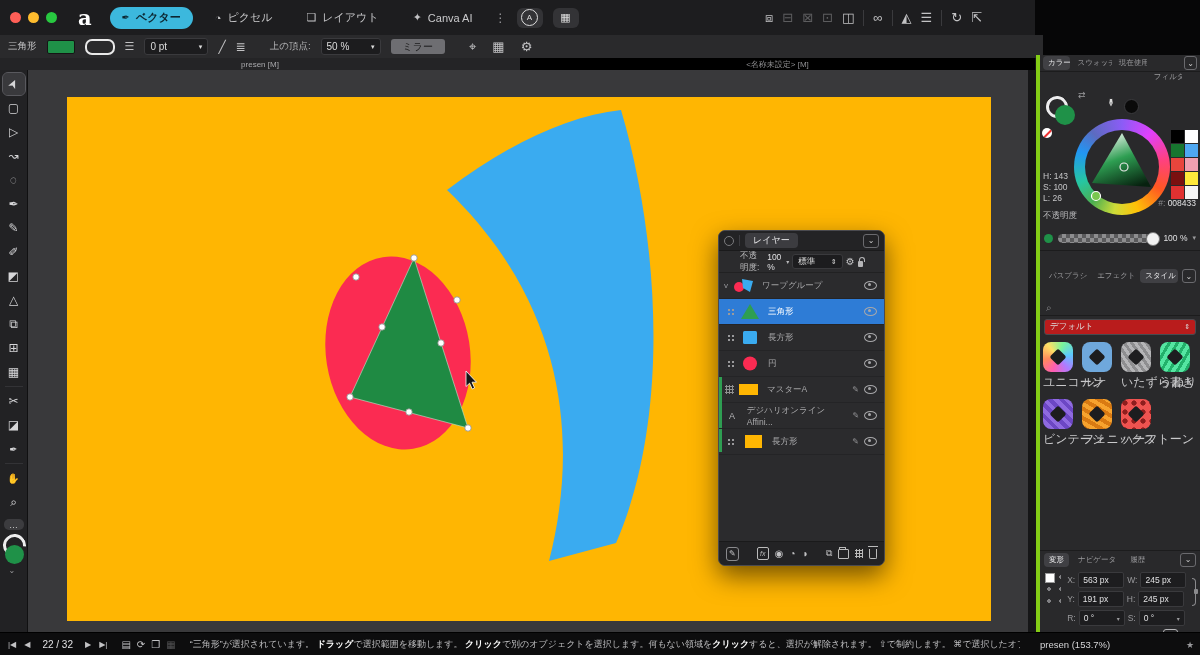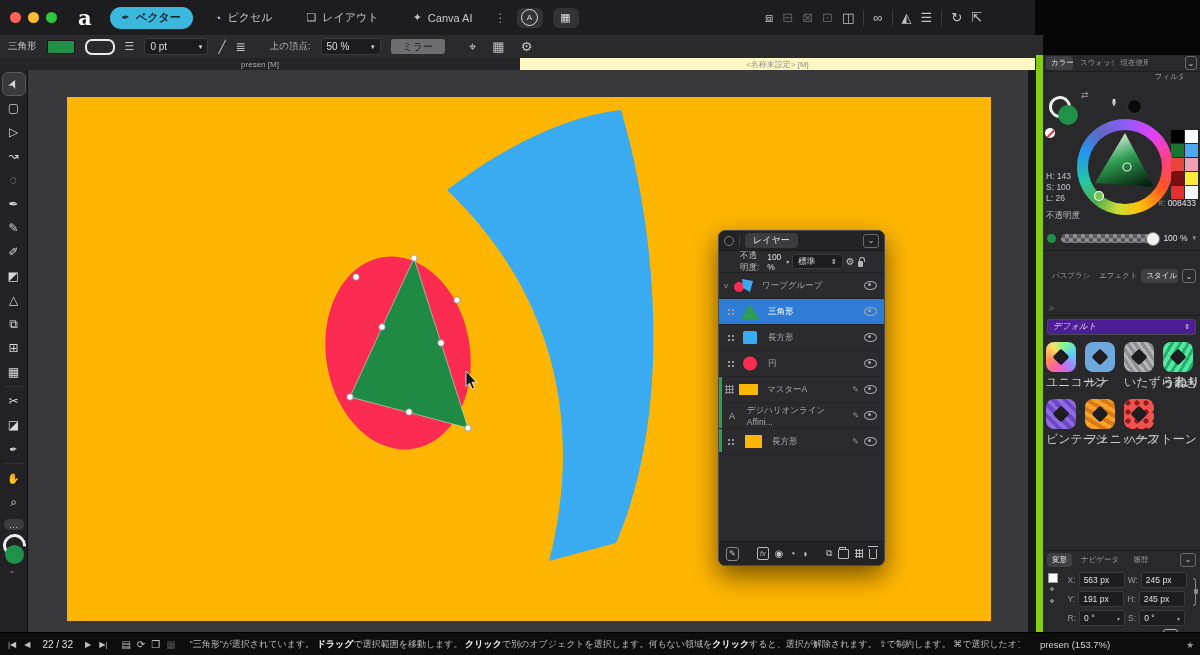--- a/index.html
+++ b/index.html
@@ -16,21 +16,21 @@
            font-size:11px;color:#c9c9cb;cursor:default;}
   .persona.active{background:#3cb8dd;color:#0c2630;font-weight:bold;}
   .tbbtn{height:20px;min-width:26px;border-radius:6px;background:#333336;display:flex;align-items:center;justify-content:center;font-size:11px;color:#ddd;}
   
   #contextbar{left:0;top:35px;width:1035px;height:23px;background:#2a2a2c;border-bottom:1px solid #141415;font-size:10px;}
   .swatch-fill{width:26px;height:12px;border-radius:2px;border:1px solid #151515;}
   .swatch-stroke{width:26px;height:12px;border-radius:7px;border:2px solid #e9e9e9;background:transparent;}
   .cbox{height:15px;background:#1c1c1e;border:1px solid #3a3a3d;border-radius:3px;display:flex;align-items:center;padding:0 5px;gap:4px;color:#ddd;}
   .mirrorbtn{height:15px;background:#6e6e72;border-radius:3px;color:#1b1b1c;display:flex;align-items:center;padding:0 12px;font-size:10px;}
   
-  #tabstrip{left:0;top:58px;width:1035px;height:12px;background:#fef9c3;font-size:8px;color:#8f8f92;}
+  #tabstrip{left:0;top:58px;width:1035px;height:12px;background:#000000;font-size:8px;color:#8f8f92;}
   .doctab{height:12px;display:flex;align-items:center;justify-content:center;overflow:hidden;}
   .doctab.active{background:#242426;color:#a8a8ab;}
   
   #tools{left:0;top:70px;width:28px;height:562px;background:#222224;border-right:1px solid #101011;display:flex;flex-direction:column;align-items:center;padding-top:2px;box-sizing:border-box;}
   .tool{width:22px;height:22px;margin:1px 0;display:flex;align-items:center;justify-content:center;font-size:12px;color:#d6d6d8;border-radius:5px;}
   .tool.sel{background:#39393c;outline:1px solid #59595e;}
   .glyph-move{transform:rotate(-65deg);display:inline-block;}
   
   #canvas{left:28px;top:70px;width:1000px;height:562px;background:#39393b;}
   #caption{left:430px;top:565px;width:186px;text-align:center;font-size:12.5px;font-weight:bold;color:#3a2a00;}
@@ -56,21 +56,21 @@
   .folder{width:11px;height:8px;border:1px solid #bbb;border-radius:1px;position:relative;}
   .folder::before{content:"";position:absolute;top:-3px;left:0;width:5px;height:2px;border:1px solid #bbb;border-bottom:none;border-radius:1px 1px 0 0;}
   .trash{width:8px;height:9px;border:1px solid #bbb;border-top:none;border-radius:0 0 2px 2px;position:relative;}
   .trash::before{content:"";position:absolute;top:-3px;left:-2px;right:-2px;height:1.5px;background:#bbb;}
   .fxbox{width:12px;height:11px;border:1px solid #bbb;border-radius:2px;font-size:7px;font-style:italic;display:flex;align-items:center;justify-content:center;color:#bbb;}
   .dots9{width:9px;height:9px;background:
     radial-gradient(circle at 1.5px 1.5px,#bbb 1px,transparent 1.2px),radial-gradient(circle at 4.5px 1.5px,#bbb 1px,transparent 1.2px),radial-gradient(circle at 7.5px 1.5px,#bbb 1px,transparent 1.2px),
     radial-gradient(circle at 1.5px 4.5px,#bbb 1px,transparent 1.2px),radial-gradient(circle at 4.5px 4.5px,#bbb 1px,transparent 1.2px),radial-gradient(circle at 7.5px 4.5px,#bbb 1px,transparent 1.2px),
     radial-gradient(circle at 1.5px 7.5px,#bbb 1px,transparent 1.2px),radial-gradient(circle at 4.5px 7.5px,#bbb 1px,transparent 1.2px),radial-gradient(circle at 7.5px 7.5px,#bbb 1px,transparent 1.2px);}
   
-  #studio{left:1036px;top:55px;width:164px;height:577px;background:#29292b;border-left:7px solid #84cc16;box-sizing:border-box;}
+  #studio{left:1036px;top:55px;width:164px;height:577px;background:#29292b;border-left:4px solid #84cc16;box-sizing:border-box;}
   .stab{font-size:7.5px;color:#9a9a9d;padding:2px 5px;border-radius:4px;white-space:nowrap;overflow:hidden;}
   .stab.active{background:#404044;color:#e8e8ea;}
   .wheel{position:absolute;left:34px;top:47px;width:96px;height:96px;border-radius:50%;
      background:conic-gradient(from 0deg,#8b5cf6,#e040fb 40deg,#ff4081 80deg,#ff5722 120deg,#ffc107 160deg,#cddc39 190deg,#4caf50 220deg,#26c6a2 250deg,#2196f3 290deg,#5c6bc0 320deg,#8b5cf6 360deg);}
   .wheel::after{content:"";position:absolute;left:11px;top:11px;width:74px;height:74px;border-radius:50%;background:#29292b;}
   .hsl{font-size:8.5px;color:#c6c6c8;line-height:11px;}
   .checker{background:repeating-conic-gradient(#8d8d8f 0% 25%,#5a5a5c 0% 50%) 0 0/8px 8px;}
   .sfield{height:14px;background:#1d1d1f;border:1px solid #3a3a3d;border-radius:2px;font-size:8.5px;color:#e0e0e2;display:flex;align-items:center;padding:0 4px;}
   .sthumb{width:30px;height:30px;border-radius:8px;position:relative;}
   .sthumb::after{content:"";position:absolute;left:9px;top:9px;width:12px;height:12px;background:#1d1d1f;border-radius:2px;transform:rotate(45deg);}
@@ -451,39 +451,39 @@
       <span class="stab">パスブラシ</span>
       <span class="stab">エフェクト</span>
       <span class="stab active">スタイル</span>
       <span class="chevbox" style="margin-left:auto;">⌄</span>
     </div>
     <div class="row" style="height:14px;padding:0 6px;border-bottom:1px solid #1c1c1d;">
       <span style="font-size:10px;color:#8a8a8d;">⌕</span>
       <span style="flex:1;"></span>
     </div>
     <div class="row" style="height:18px;padding:2px 4px;">
-      <span class="cbox" style="flex:1;height:14px;background:#4c1d95;border-color:#4a4a4f;font-style:italic;">
+      <span class="cbox" style="flex:1;height:14px;background:#b91c1c;border-color:#4a4a4f;">
         <span style="font-size:8.5px;">デフォルト</span>
         <span style="margin-left:auto;font-size:7px;">⇕</span>
       </span>
     </div>
     <div style="display:flex;flex-wrap:wrap;padding:4px 3px 0 3px;column-gap:9px;row-gap:4px;">
       <div style="width:30px;">
         <div class="sthumb bg-rainbow"></div>
         <div class="slabel">ユニコーン</div>
       </div>
       <div style="width:30px;">
         <div class="sthumb" style="background: rgb(111, 168, 220);"></div>
         <div class="slabel">ルナ</div>
       </div>
       <div style="width:30px;">
         <div class="sthumb bg-scribble"></div>
         <div class="slabel">いたずら書き</div>
       </div>
-      <div style="width:30px;font-weight:bold;">
+      <div style="width:30px;">
         <div class="sthumb bg-swirl"></div>
         <div class="slabel">うねり</div>
       </div>
       <div style="width:30px;margin-top:4px;">
         <div class="sthumb bg-vintage"></div>
         <div class="slabel">ビンテージ</div>
       </div>
       <div style="width:30px;margin-top:4px;">
         <div class="sthumb bg-phoenix"></div>
         <div class="slabel">フェニックス</div>

